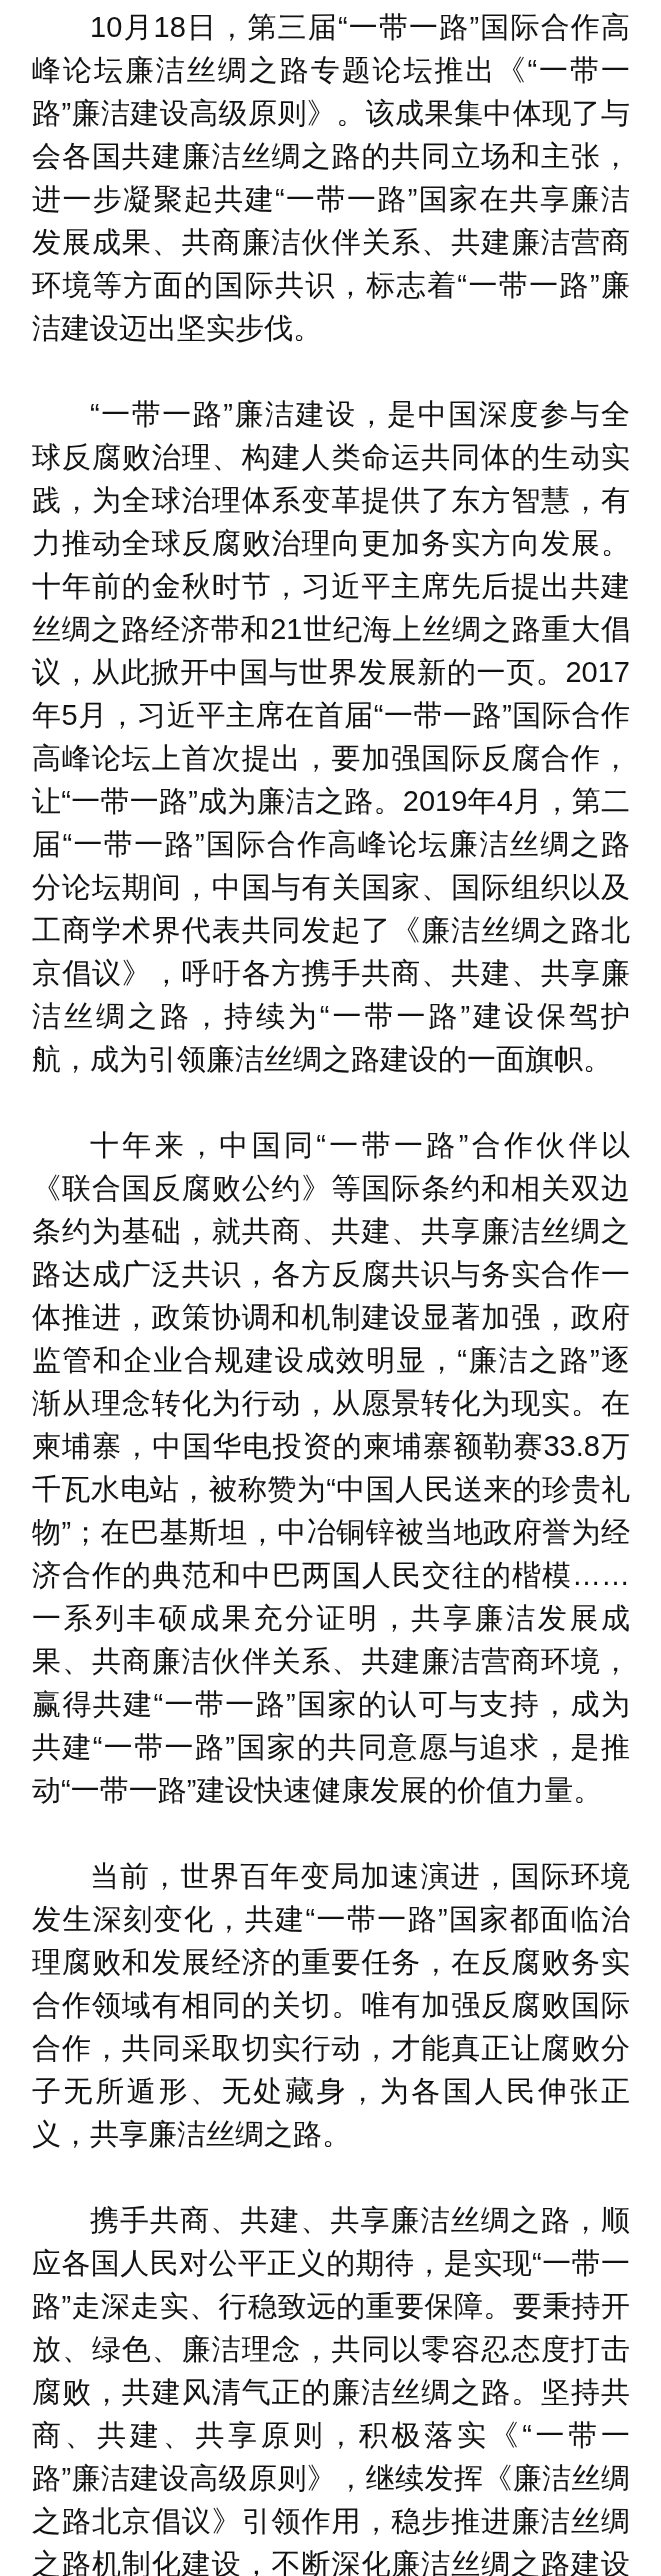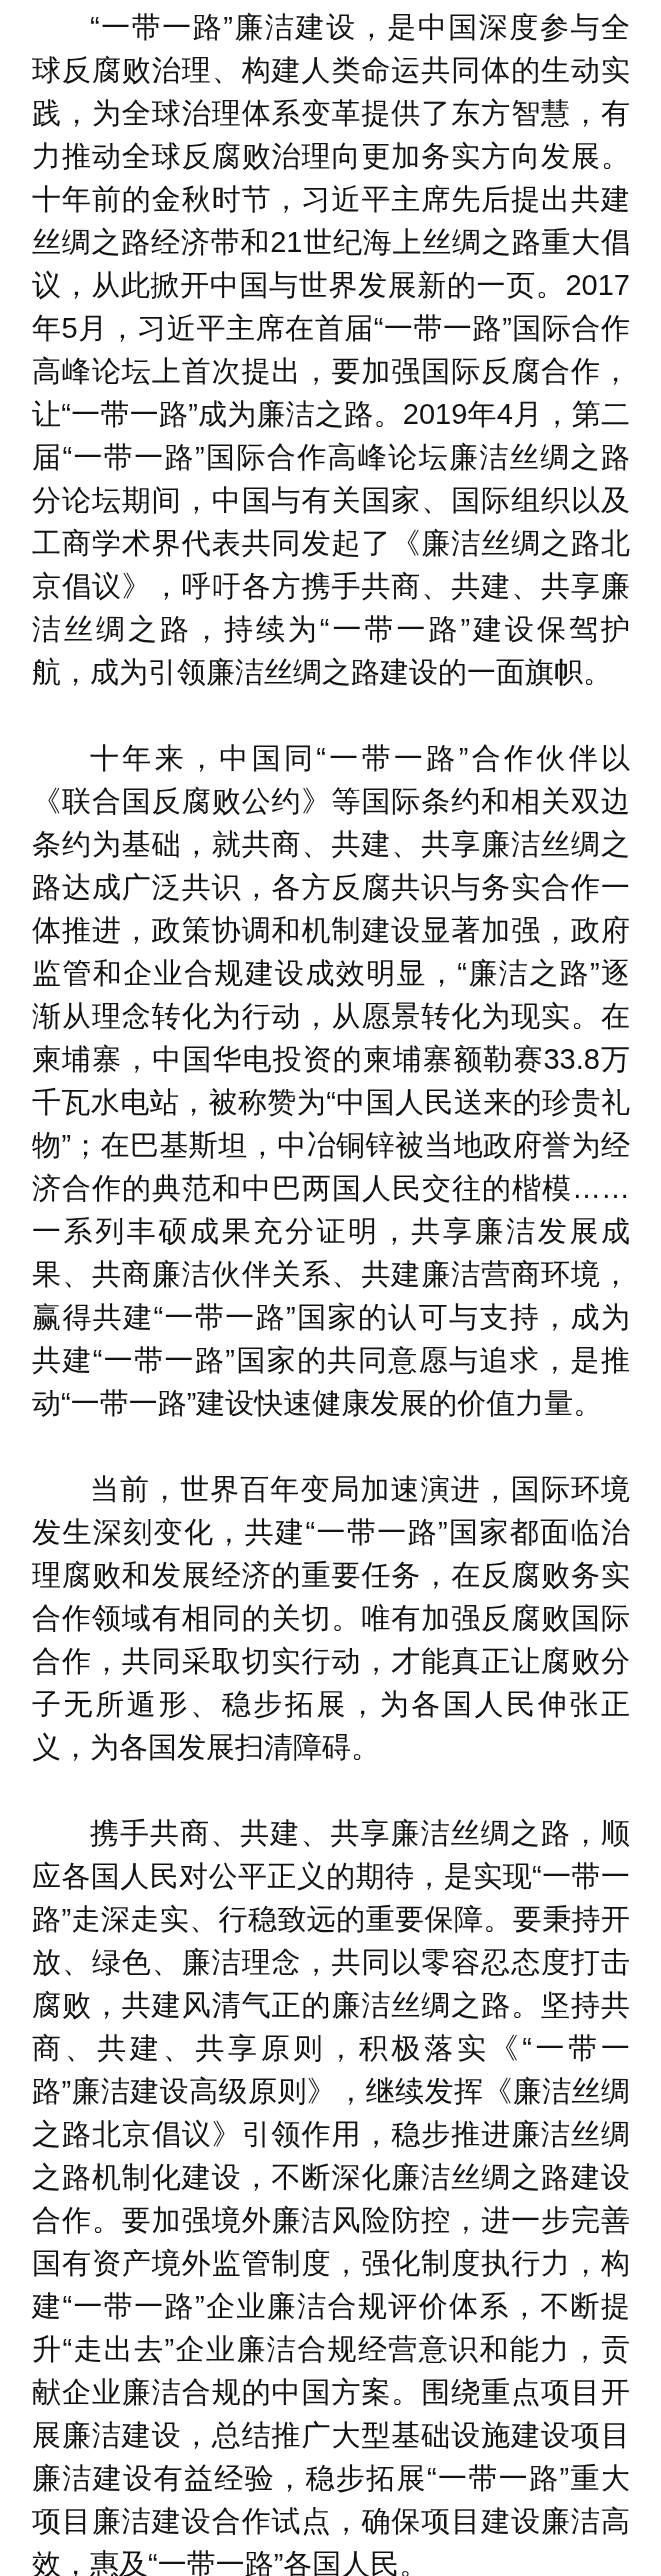--- a/index.html
+++ b/index.html
@@ -28,19 +28,20 @@
     overflow-wrap: break-word;
   }
   .page p:last-child {
     margin-bottom: 0;
   }
 </style>
 </head>
 <body>
 
 <div class="page">
+  <p>10月18日，第三届“一带一路”国际合作高峰论坛廉洁丝绸之路专题论坛推出《“一带一路”廉洁建设高级原则》。该成果集中体现了与会各国共建廉洁丝绸之路的共同立场和主张，进一步凝聚起共建“一带一路”国家在共享廉洁发展成果、共商廉洁伙伴关系、共建廉洁营商环境等方面的国际共识，标志着“一带一路”廉洁建设迈出坚实步伐。</p>
   <p>“一带一路”廉洁建设，是中国深度参与全球反腐败治理、构建人类命运共同体的生动实践，为全球治理体系变革提供了东方智慧，有力推动全球反腐败治理向更加务实方向发展。十年前的金秋时节，习近平主席先后提出共建丝绸之路经济带和21世纪海上丝绸之路重大倡议，从此掀开中国与世界发展新的一页。2017年5月，习近平主席在首届“一带一路”国际合作高峰论坛上首次提出，要加强国际反腐合作，让“一带一路”成为廉洁之路。2019年4月，第二届“一带一路”国际合作高峰论坛廉洁丝绸之路分论坛期间，中国与有关国家、国际组织以及工商学术界代表共同发起了《廉洁丝绸之路北京倡议》，呼吁各方携手共商、共建、共享廉洁丝绸之路，持续为“一带一路”建设保驾护航，成为引领廉洁丝绸之路建设的一面旗帜。</p>
   <p>十年来，中国同“一带一路”合作伙伴以《联合国反腐败公约》等国际条约和相关双边条约为基础，就共商、共建、共享廉洁丝绸之路达成广泛共识，各方反腐共识与务实合作一体推进，政策协调和机制建设显著加强，政府监管和企业合规建设成效明显，“廉洁之路”逐渐从理念转化为行动，从愿景转化为现实。在柬埔寨，中国华电投资的柬埔寨额勒赛33.8万千瓦水电站，被称赞为“中国人民送来的珍贵礼物”；在巴基斯坦，中冶铜锌被当地政府誉为经济合作的典范和中巴两国人民交往的楷模……一系列丰硕成果充分证明，共享廉洁发展成果、共商廉洁伙伴关系、共建廉洁营商环境，赢得共建“一带一路”国家的认可与支持，成为共建“一带一路”国家的共同意愿与追求，是推动“一带一路”建设快速健康发展的价值力量。</p>
-  <p>当前，世界百年变局加速演进，国际环境发生深刻变化，共建“一带一路”国家都面临治理腐败和发展经济的重要任务，在反腐败务实合作领域有相同的关切。唯有加强反腐败国际合作，共同采取切实行动，才能真正让腐败分子无所遁形、稳步拓展，为各国人民伸张正义，为各国发展扫清障碍。</p>
+  <p>当前，世界百年变局加速演进，国际环境发生深刻变化，共建“一带一路”国家都面临治理腐败和发展经济的重要任务，在反腐败务实合作领域有相同的关切。唯有加强反腐败国际合作，共同采取切实行动，才能真正让腐败分子无所遁形、无处藏身，为各国人民伸张正义，共享廉洁丝绸之路。</p>
   <p>携手共商、共建、共享廉洁丝绸之路，顺应各国人民对公平正义的期待，是实现“一带一路”走深走实、行稳致远的重要保障。要秉持开放、绿色、廉洁理念，共同以零容忍态度打击腐败，共建风清气正的廉洁丝绸之路。坚持共商、共建、共享原则，积极落实《“一带一路”廉洁建设高级原则》，继续发挥《廉洁丝绸之路北京倡议》引领作用，稳步推进廉洁丝绸之路机制化建设，不断深化廉洁丝绸之路建设合作。要加强境外廉洁风险防控，进一步完善国有资产境外监管制度，强化制度执行力，构建“一带一路”企业廉洁合规评价体系，不断提升“走出去”企业廉洁合规经营意识和能力，贡献企业廉洁合规的中国方案。围绕重点项目开展廉洁建设，总结推广大型基础设施建设项目廉洁建设有益经验，稳步拓展“一带一路”重大项目廉洁建设合作试点，确保项目建设廉洁高效，惠及“一带一路”各国人民。</p>
 
 </div>
 
 
 </body></html>

